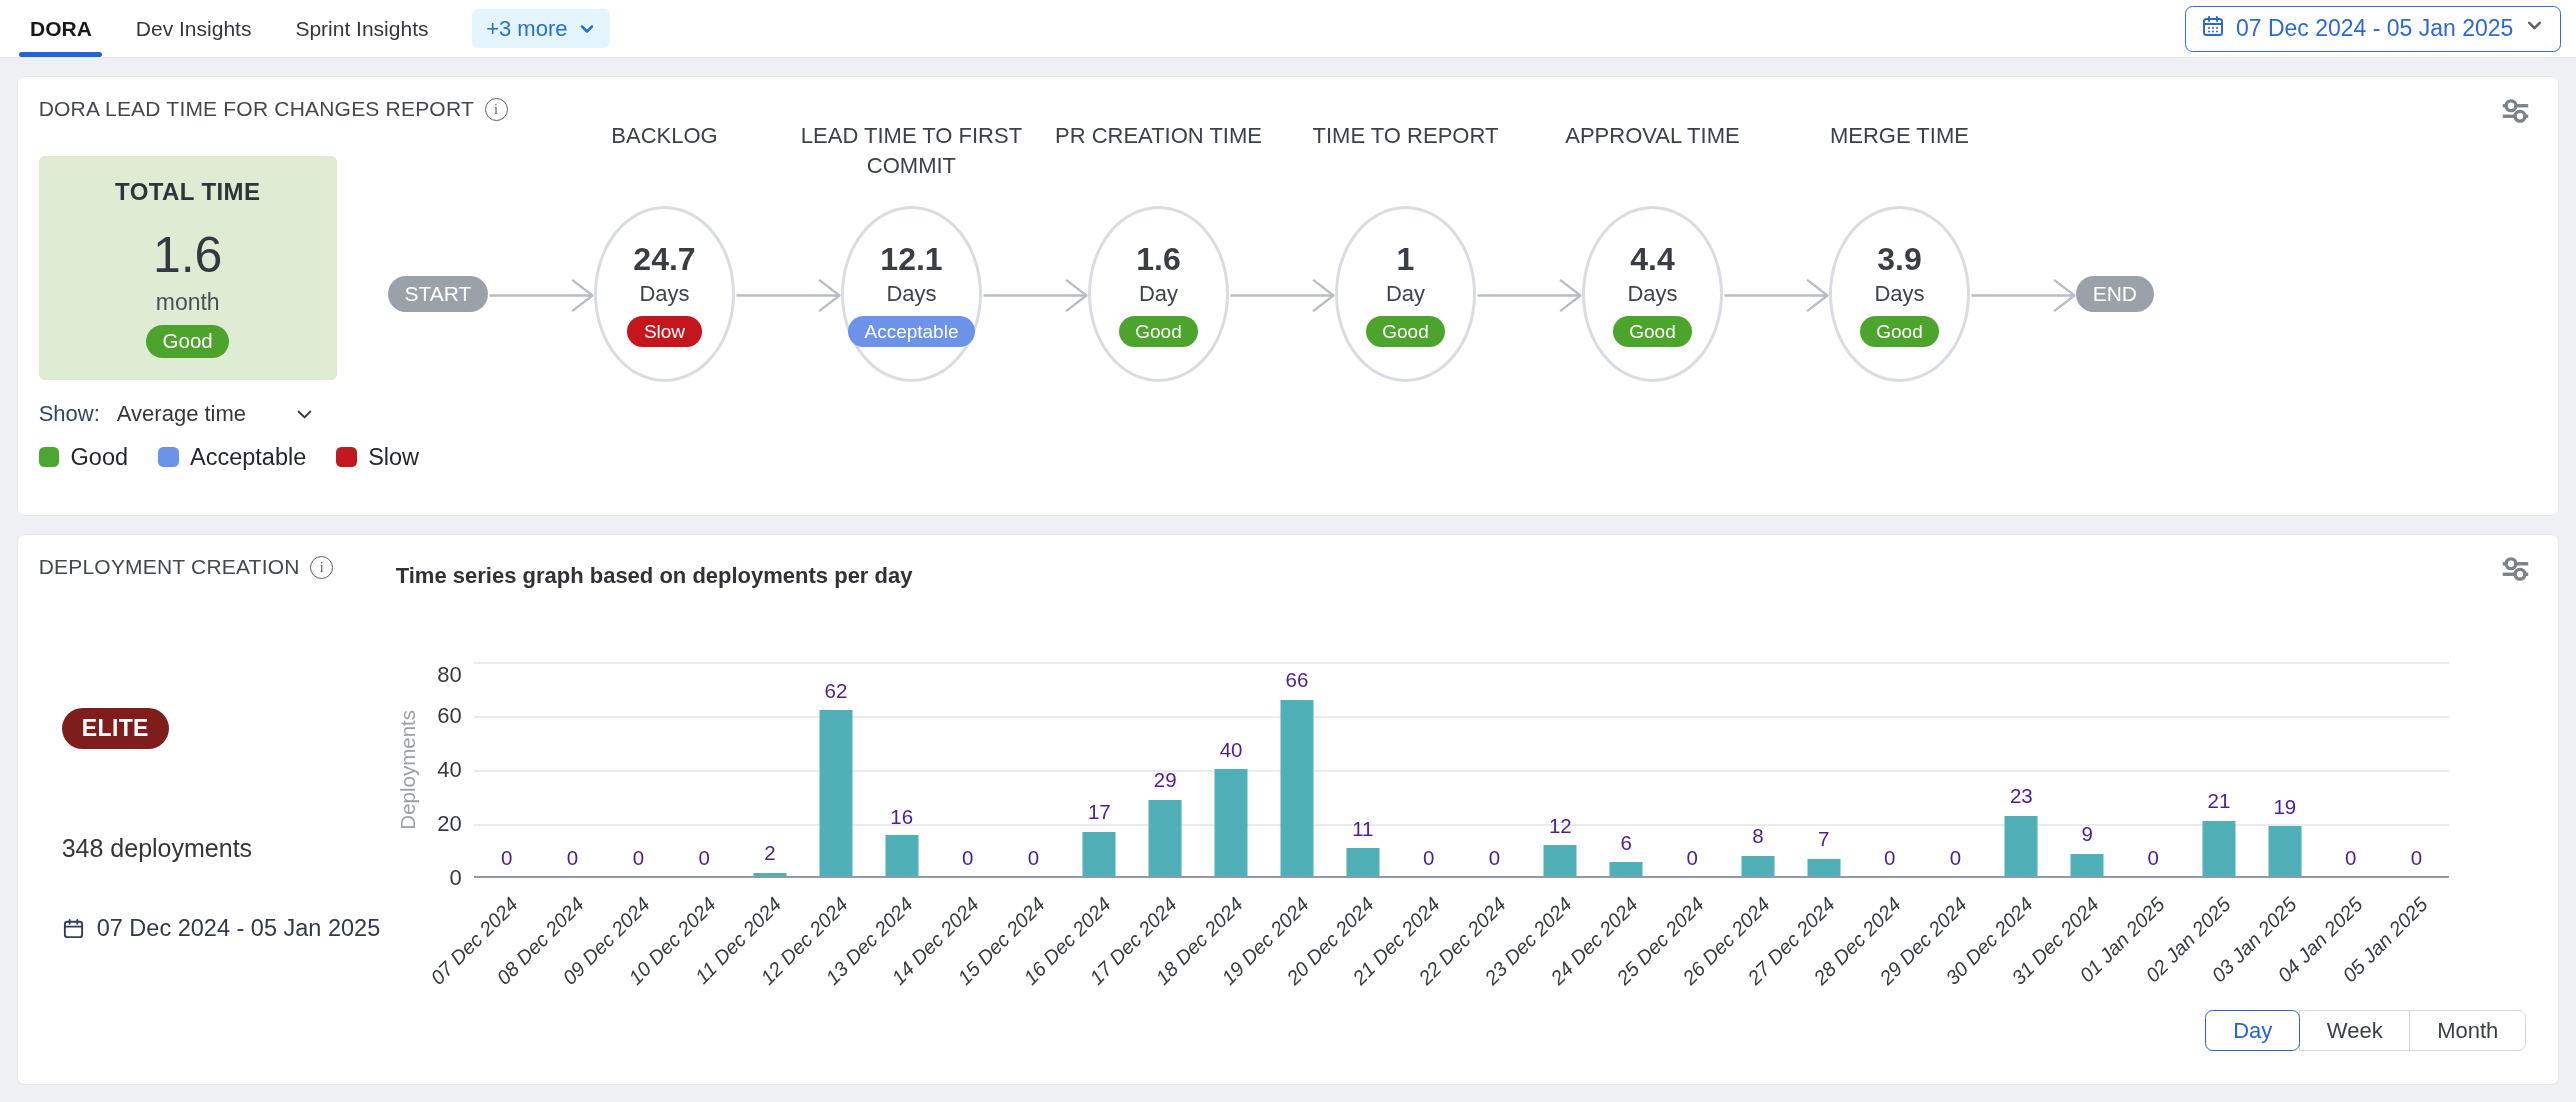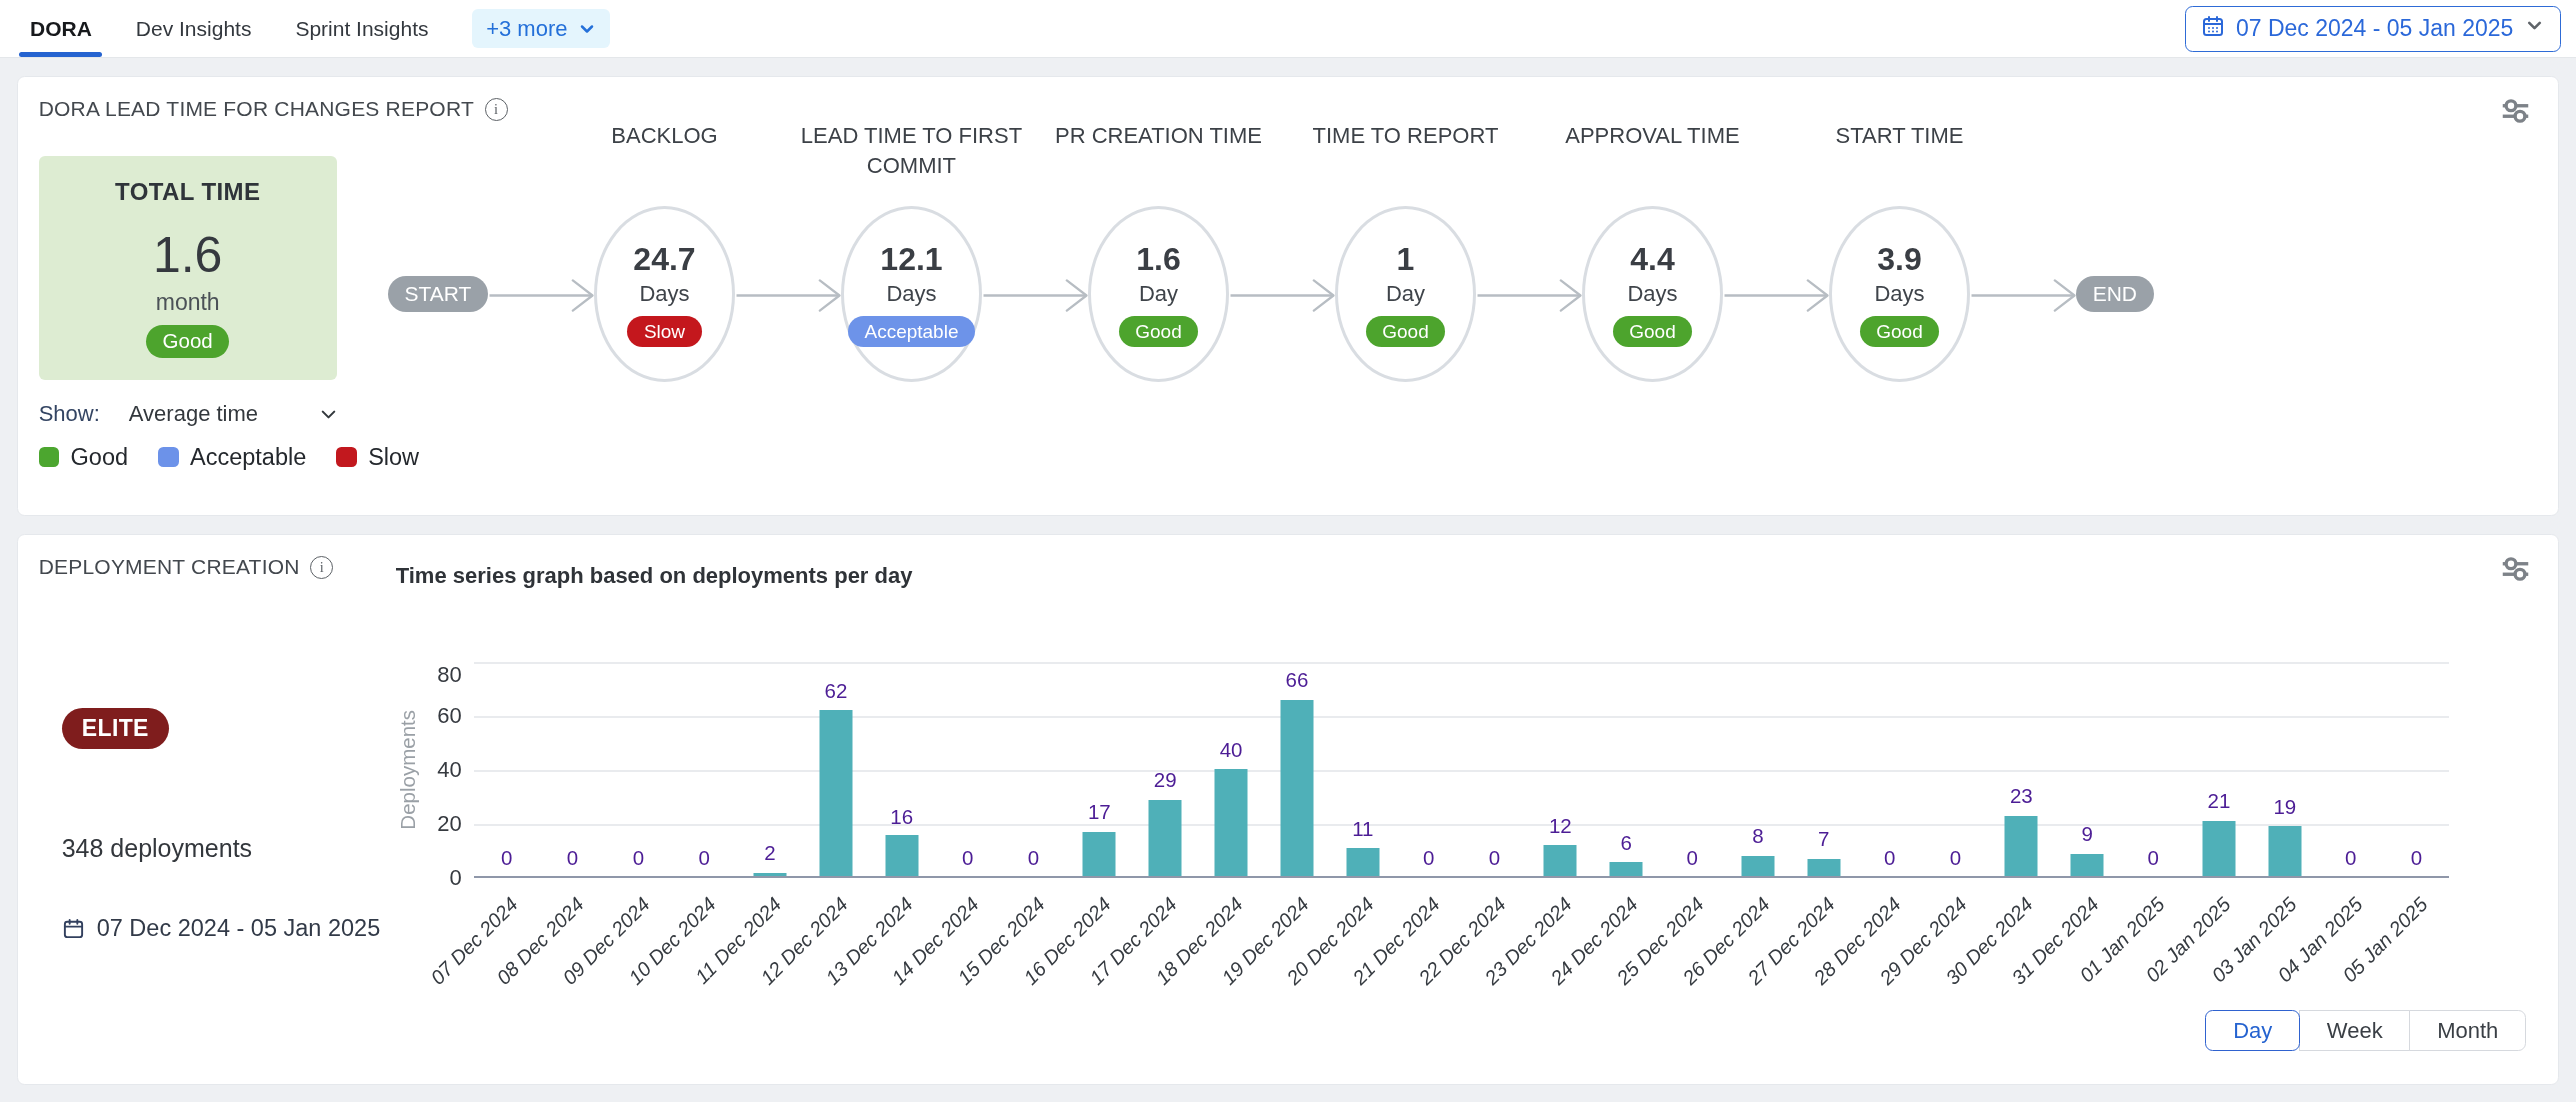--- a/index.html
+++ b/index.html
@@ -34,21 +34,21 @@
   #lead-panel { height:440px; }
   .lt-content { display:flex; align-items:flex-start; margin-top:0; }
   .lt-left { width:349px; flex:none; }
   .total-card { margin-top:35px; width:298px; height:224px; background:#ddecd2; border-radius:6px;
     display:flex; flex-direction:column; align-items:center; justify-content:center; }
   .total-card .t-label { font-size:24px; font-weight:700; color:#2f343a; letter-spacing:0.4px; }
   .total-card .t-value { font-size:50px; font-weight:500; color:#35393f; margin-top:20px; }
   .total-card .t-unit { font-size:23px; color:#4b5157; margin-top:4.6px; }
   .badge { display:inline-block; color:#fff; font-size:19px; border-radius:758px; padding:4.6px 16.7px; }
   .total-card .badge { margin-top:9px; font-size:20.5px; }
-  .show-row { margin-top:21px; display:flex; align-items:center; gap:23px; font-size:22px; cursor:pointer; }
+  .show-row { margin-top:21px; display:flex; align-items:center; gap:11px; font-size:22px; cursor:pointer; }
   .show-label { color:#344563; }
   .show-value { color:#33383d; margin-left:6px; }
   .show-row svg { margin-left:36px; }
 
   .flow { display:flex; align-items:flex-start; }
   .flow-pill { flex:none; background:#9aa1a8; color:#fff; font-size:21px; font-weight:500;
     border-radius:758px; padding:6px 16.7px; margin-top:155px; }
   .flow-arrow { flex:none; margin-top:153px; }
   .stage { position:relative; flex:none; width:141px; padding-top:85px; }
   .stage-label { position:absolute; top:0; left:50%; transform:translateX(-50%); width:258px;
@@ -228,21 +228,21 @@
               <div class="stage-value">4.4</div>
               <div class="stage-unit">Days</div>
               <span class="badge" style="background: rgb(77, 164, 45);">Good</span>
             </div>
           </div>
           <div class="flow-arrow"><svg width="106" height="43" viewBox="0 0 140 56" fill="none">
               <line x1="2" y1="28" x2="136" y2="28" stroke="#b7bdc3" stroke-width="3"></line>
               <path d="M112 8 L138 28 L112 48" stroke="#b7bdc3" stroke-width="3" stroke-linecap="round" stroke-linejoin="round"></path>
             </svg></div>
           <div class="stage">
-            <div class="stage-label">START TIME</div>
+            <div class="stage-label">MERGE TIME</div>
             <div class="stage-circle">
               <div class="stage-value">3.9</div>
               <div class="stage-unit">Days</div>
               <span class="badge" style="background: rgb(77, 164, 45);">Good</span>
             </div>
           </div>
           <div class="flow-arrow"><svg width="106" height="43" viewBox="0 0 140 56" fill="none">
               <line x1="2" y1="28" x2="136" y2="28" stroke="#b7bdc3" stroke-width="3"></line>
               <path d="M112 8 L138 28 L112 48" stroke="#b7bdc3" stroke-width="3" stroke-linecap="round" stroke-linejoin="round"></path>
             </svg></div>

